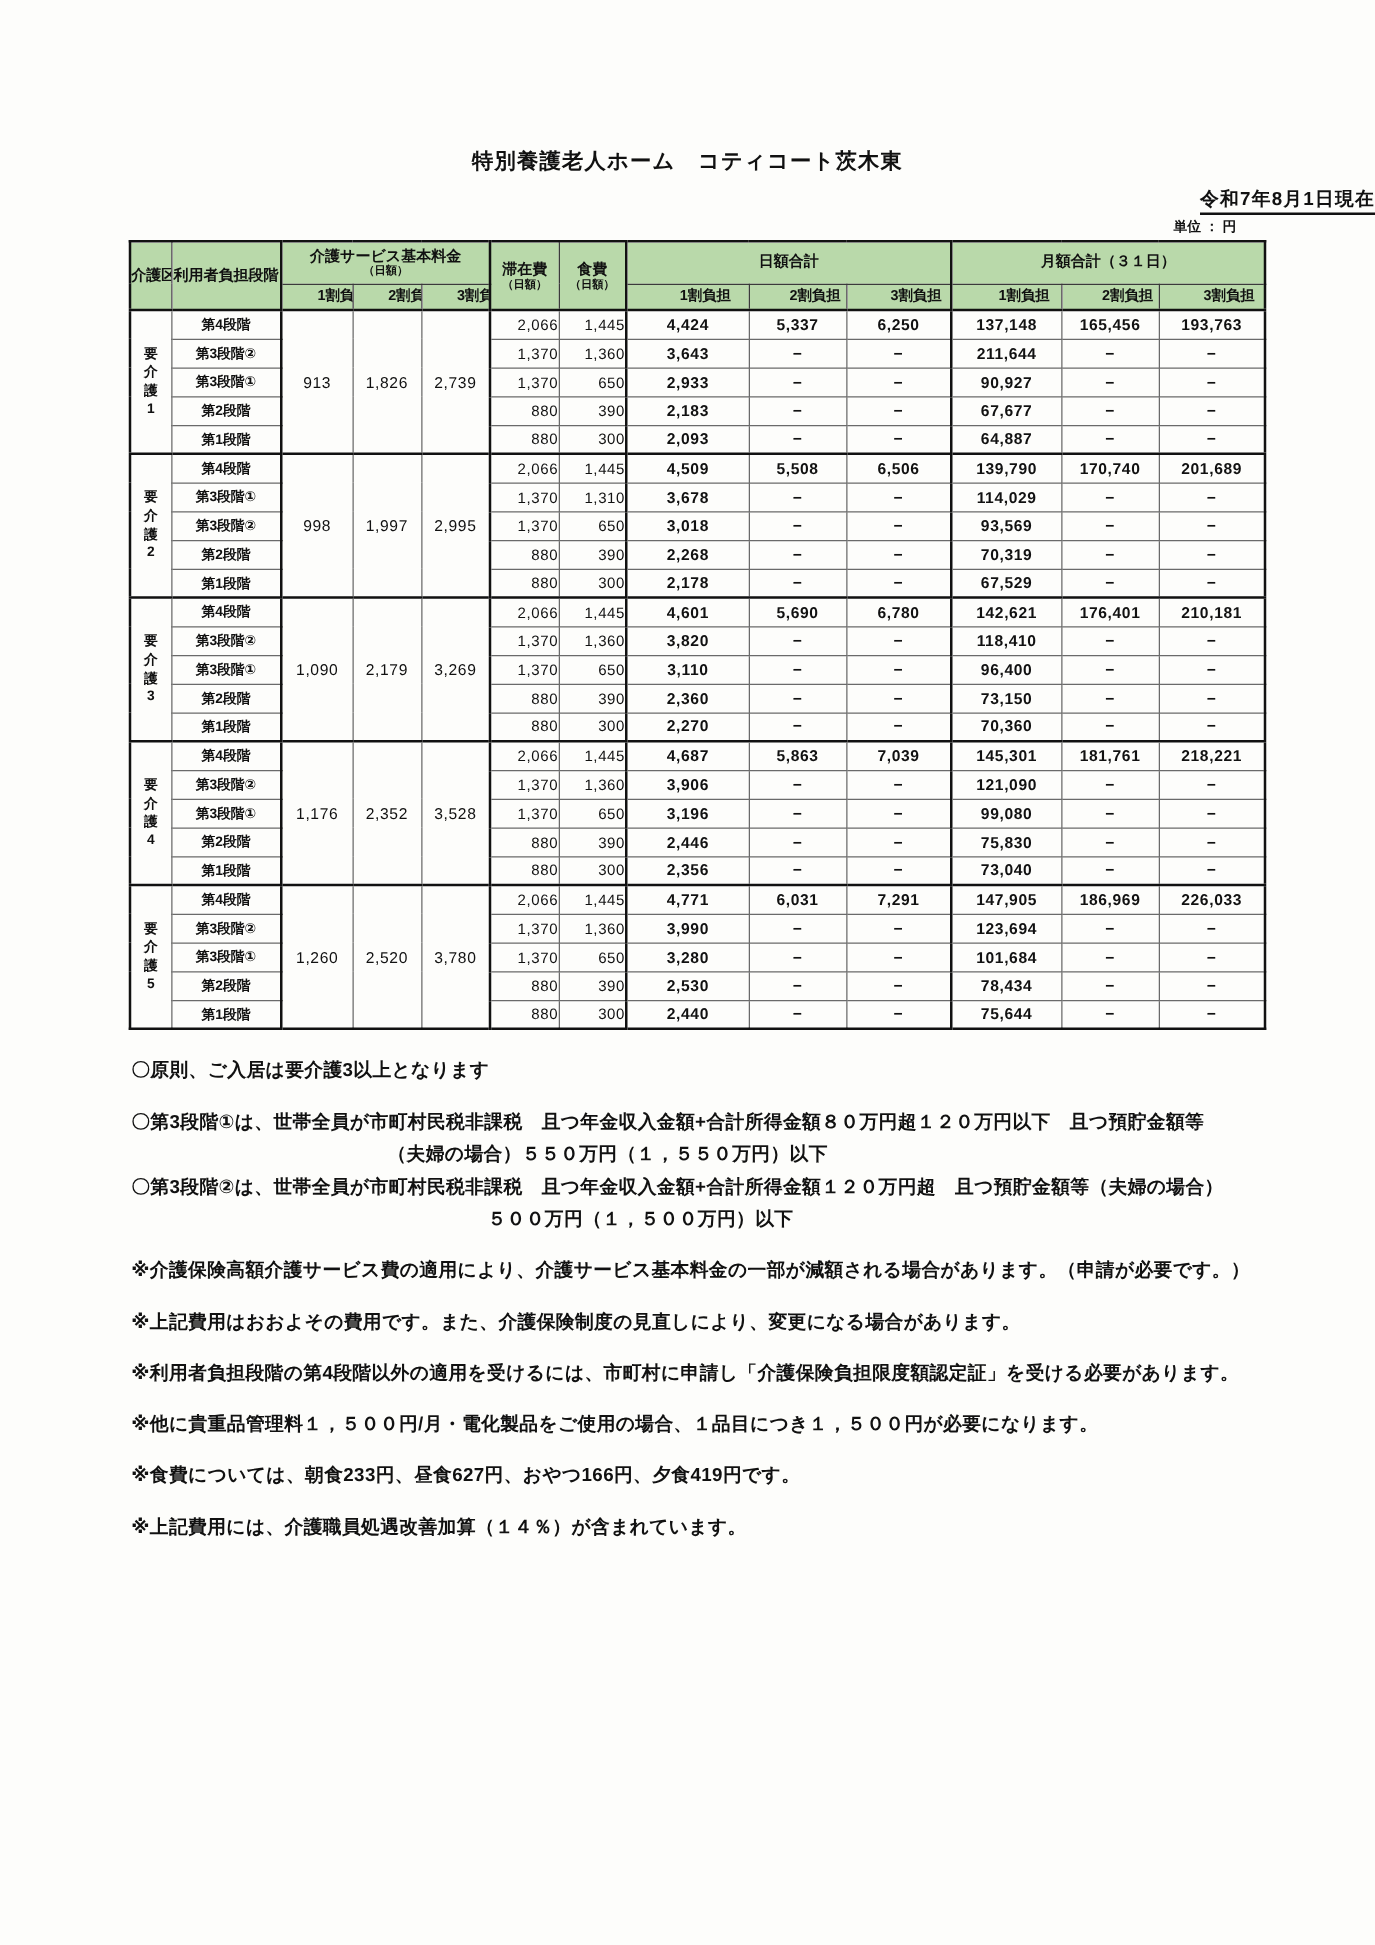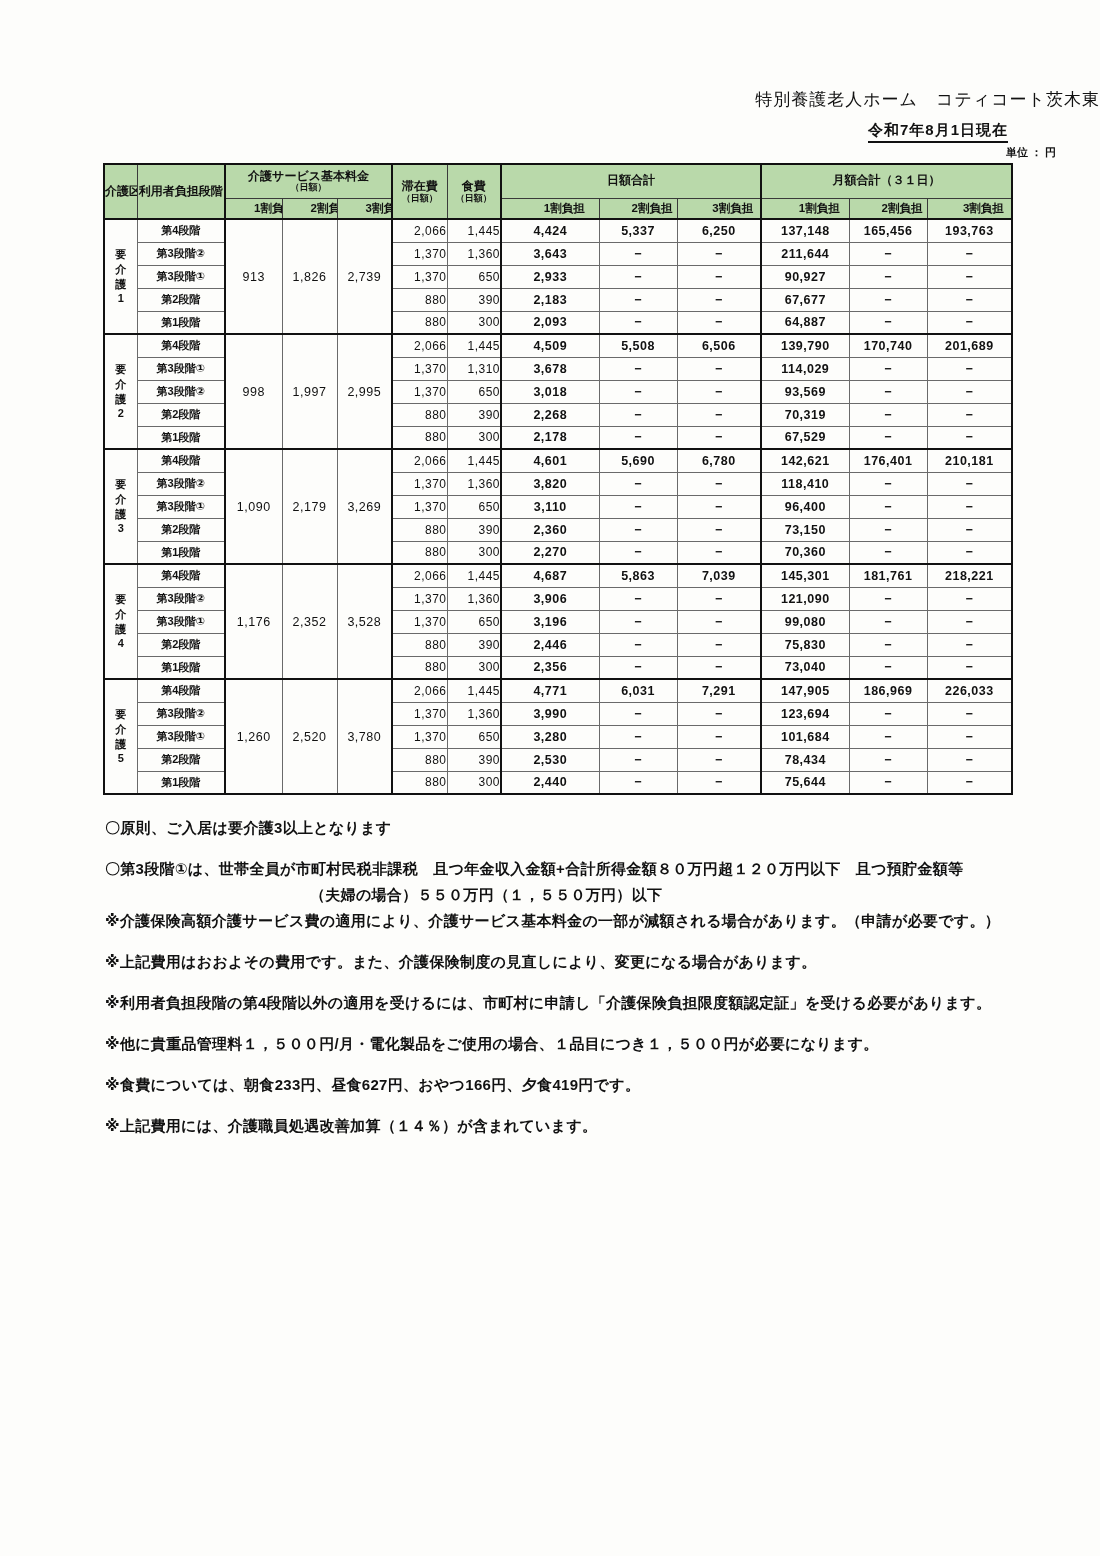--- a/index.html
+++ b/index.html
@@ -5,31 +5,31 @@
   html,body{margin:0;padding:0;}
   body{
     width:1100px;height:1556px;background:#e9e9e7;
     font-family:"Liberation Sans","DejaVu Sans",sans-serif;
     color:#111;
   }
   .page{
     position:relative;width:1100px;height:1556px;background:#fdfdfb;overflow:hidden;
   }
   .title{
-    padding-top:88px;text-align:right;font-size:17px;font-weight:normal;letter-spacing:1px;
+    padding-top:117px;text-align:center;font-size:17px;font-weight:bold;letter-spacing:1px;
   }
   .subtitle{
     margin-top:6px;text-align:center;font-size:17px;font-weight:bold;letter-spacing:1px;
   }
-  .date-row{ margin-top:10px;text-align:right;padding-right:92px; }
+  .date-row{ margin-top:10px;text-align:right;}
   .asof{
     display:inline-block;font-size:15px;font-weight:bold;letter-spacing:1px;
     border-bottom:2px solid #111;padding-bottom:1px;
   }
-  .unit-row{ margin-top:2px;text-align:right;padding-right:44px;font-size:11px;font-weight:bold; }
+  .unit-row{ margin-top:2px;text-align:right;padding-right:111px;font-size:11px;font-weight:bold; }
 
   table.fee{
     margin:3px 0 0 103px;border-collapse:collapse;table-layout:fixed;width:908px;
     border:2px solid #111;
   }
   table.fee th, table.fee td{
     padding:0;overflow:hidden;white-space:nowrap;
     border:1px solid #6a6a6a;
   }
   
@@ -423,20 +423,24 @@
 
   <div class="notes">
       <div class="note">
         <div class="note-line">〇原則、ご入居は要介護3以上となります</div>
       </div>
       <div class="note tight">
         <div class="note-line">〇第3段階①は、世帯全員が市町村民税非課税　且つ年金収入金額+合計所得金額８０万円超１２０万円以下　且つ預貯金額等</div>
         <div class="note-line" style="padding-left: 205px;">（夫婦の場合）５５０万円（１，５５０万円）以下</div>
       </div>
       <div class="note">
+        <div class="note-line">〇第3段階②は、世帯全員が市町村民税非課税　且つ年金収入金額+合計所得金額１２０万円超　且つ預貯金額等（夫婦の場合）</div>
+        <div class="note-line" style="padding-left: 285px;">５００万円（１，５００万円）以下</div>
+      </div>
+      <div class="note">
         <div class="note-line">※介護保険高額介護サービス費の適用により、介護サービス基本料金の一部が減額される場合があります。（申請が必要です。）</div>
       </div>
       <div class="note">
         <div class="note-line">※上記費用はおおよその費用です。また、介護保険制度の見直しにより、変更になる場合があります。</div>
       </div>
       <div class="note">
         <div class="note-line">※利用者負担段階の第4段階以外の適用を受けるには、市町村に申請し「介護保険負担限度額認定証」を受ける必要があります。</div>
       </div>
       <div class="note">
         <div class="note-line">※他に貴重品管理料１，５００円/月・電化製品をご使用の場合、１品目につき１，５００円が必要になります。</div>

